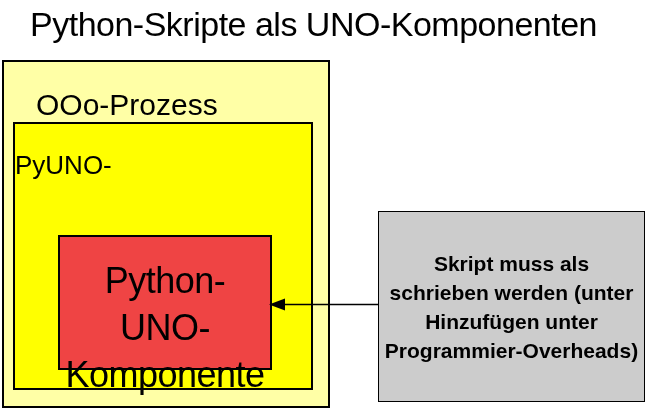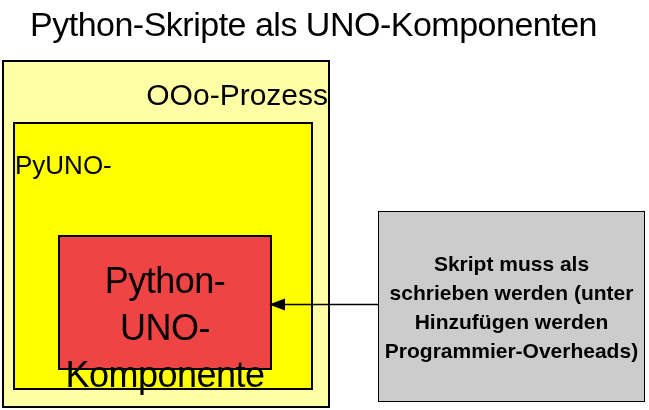--- a/index.html
+++ b/index.html
@@ -23,23 +23,24 @@
   }
 
   .outer-box {
     position: absolute;
     left: 2px; top: 60px;
     width: 328px; height: 348px;
     background: #ffffa6;
     border: 2px solid #000000;
   }
   .outer-box .box-label {
-    margin-top: 16px;
-    text-align: right;
+    margin-top: 26px;
+    text-align: left;
     font-size: 30px;
+    padding-left: 32px;
   }
 
   .runtime-box {
     position: absolute;
     left: 13px; top: 122px;
     width: 300px; height: 268px;
     background: #ffff00;
     border: 2px solid #000000;
   }
   .runtime-box .box-label {
@@ -109,21 +110,21 @@
     <div class="box-label">
       <div>Python-UNO-</div>
       <div>Komponente</div>
     </div>
   </div>
 
   <div class="note-box">
     <div class="note-text">
       <div>Skript muss als</div>
       <div>schrieben werden (unter</div>
-      <div>Hinzufügen werden</div>
+      <div>Hinzufügen unter</div>
       <div>Programmier-Overheads)</div>
     </div>
   </div>
 
   <svg class="arrow-svg" viewBox="0 0 110 15" xmlns="http://www.w3.org/2000/svg">
     <line x1="14" y1="7.5" x2="110" y2="7.5" stroke="#000000" stroke-width="1.5"></line>
     <polygon points="1,7.5 17,1.5 17,13.5" fill="#000000"></polygon>
   </svg>
 
 </div>

